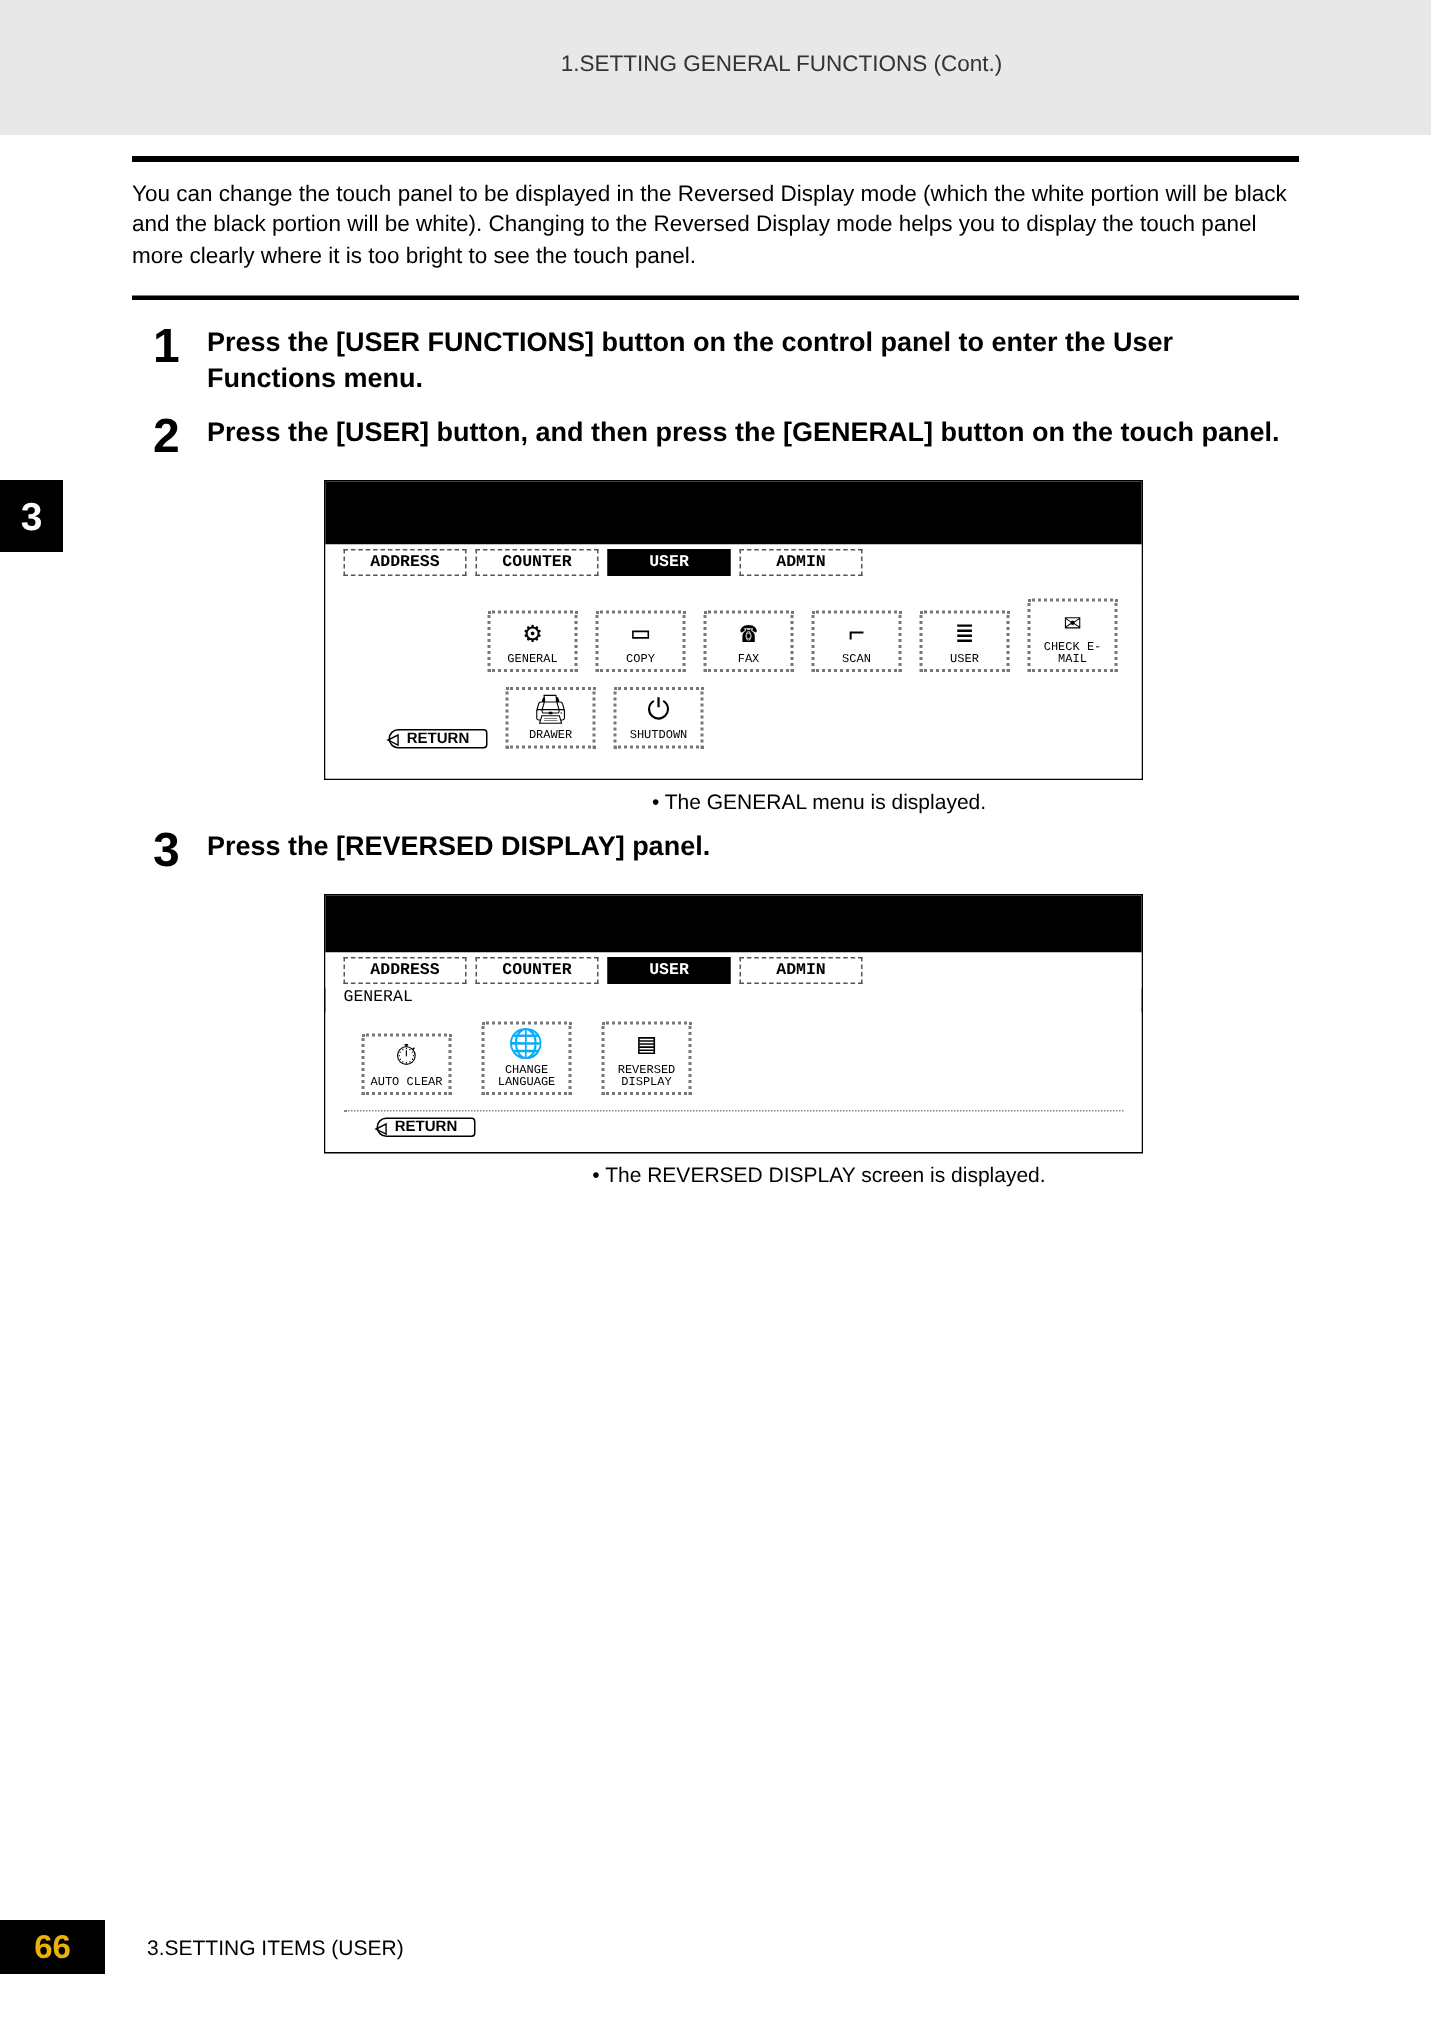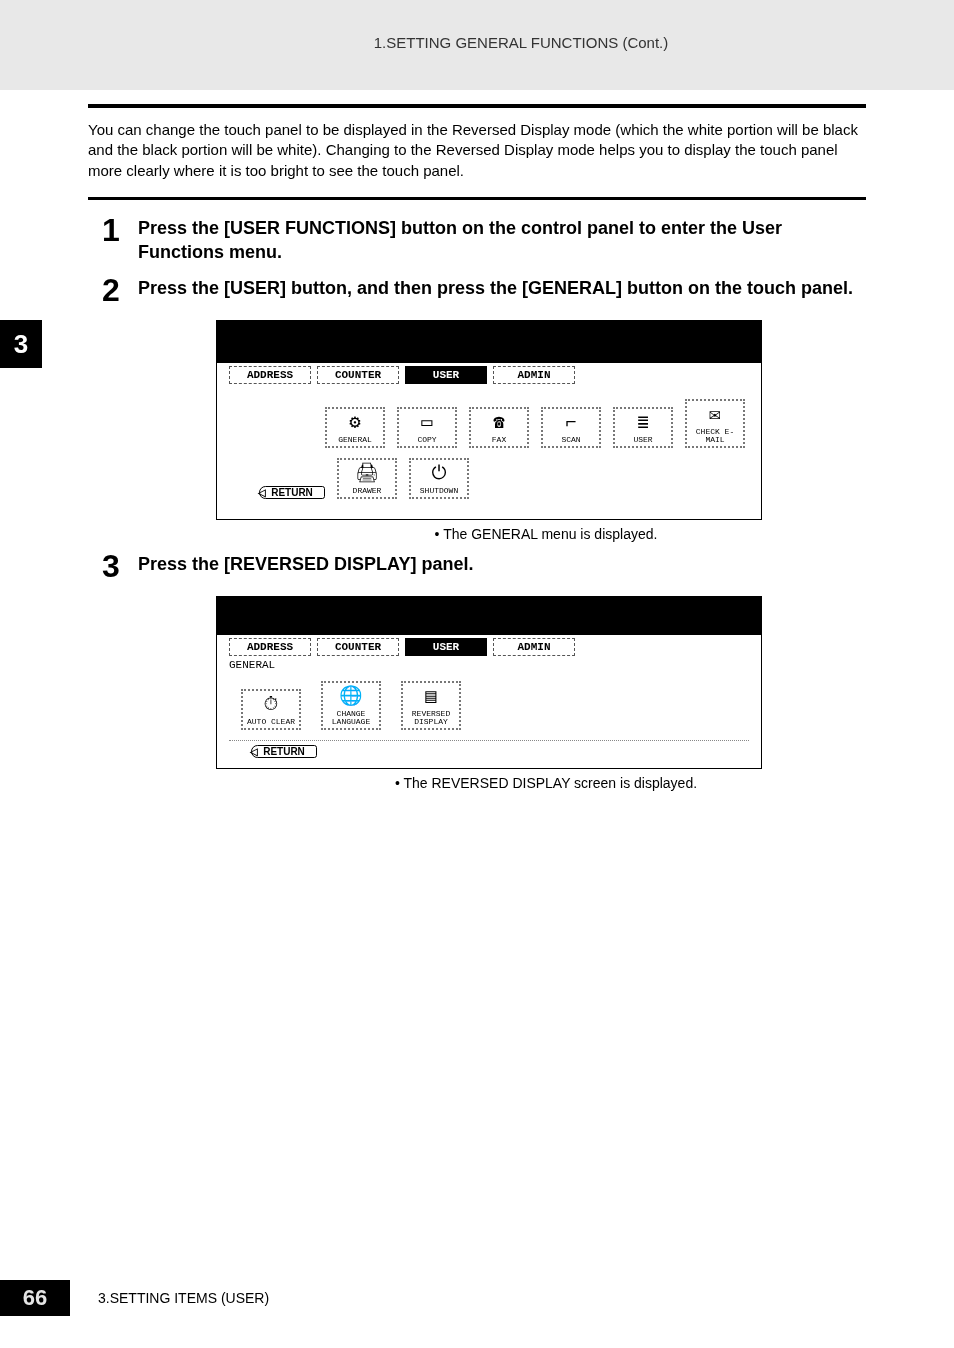--- a/index.html
+++ b/index.html
@@ -180,21 +180,21 @@
   .footer {
     position: absolute;
     bottom: 32px;
     left: 0;
     display: flex;
     align-items: center;
     gap: 28px;
   }
   .page-num-box {
     background: #000;
-    color: #e5e5e5;
+    color: #eab308;
     width: 70px;
     height: 36px;
     font-size: 22px;
     font-weight: bold;
     display: flex;
     align-items: center;
     justify-content: center;
   }
   .footer-text {
     font-size: 14px;

